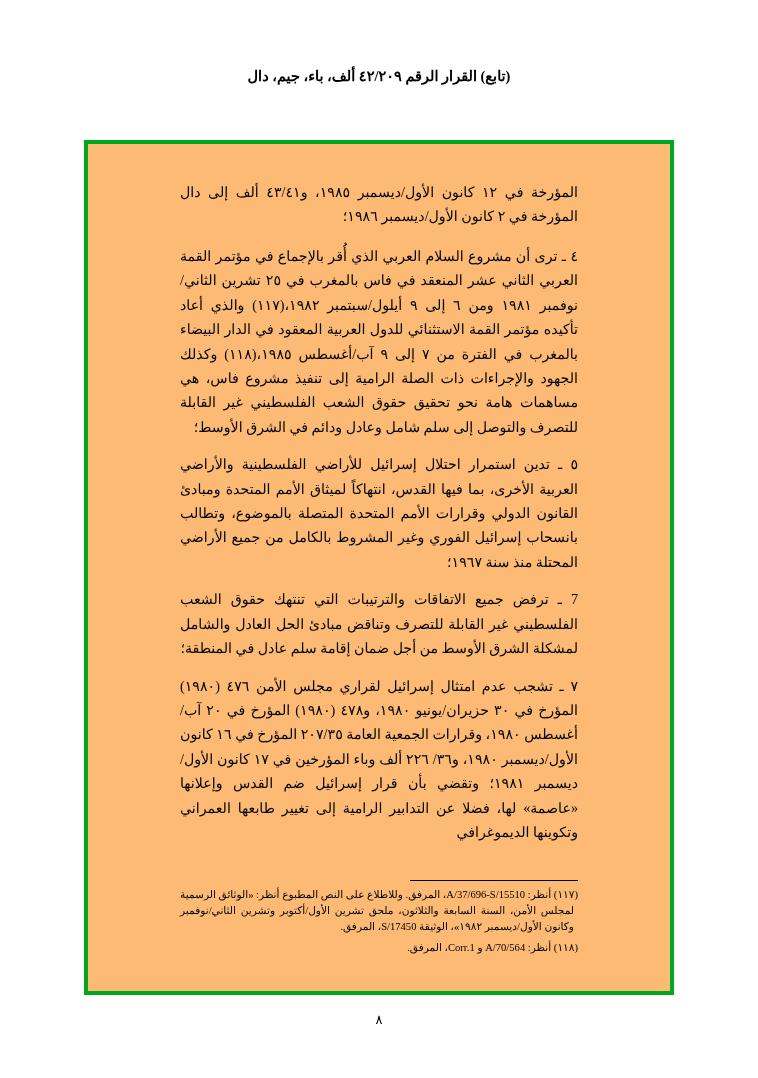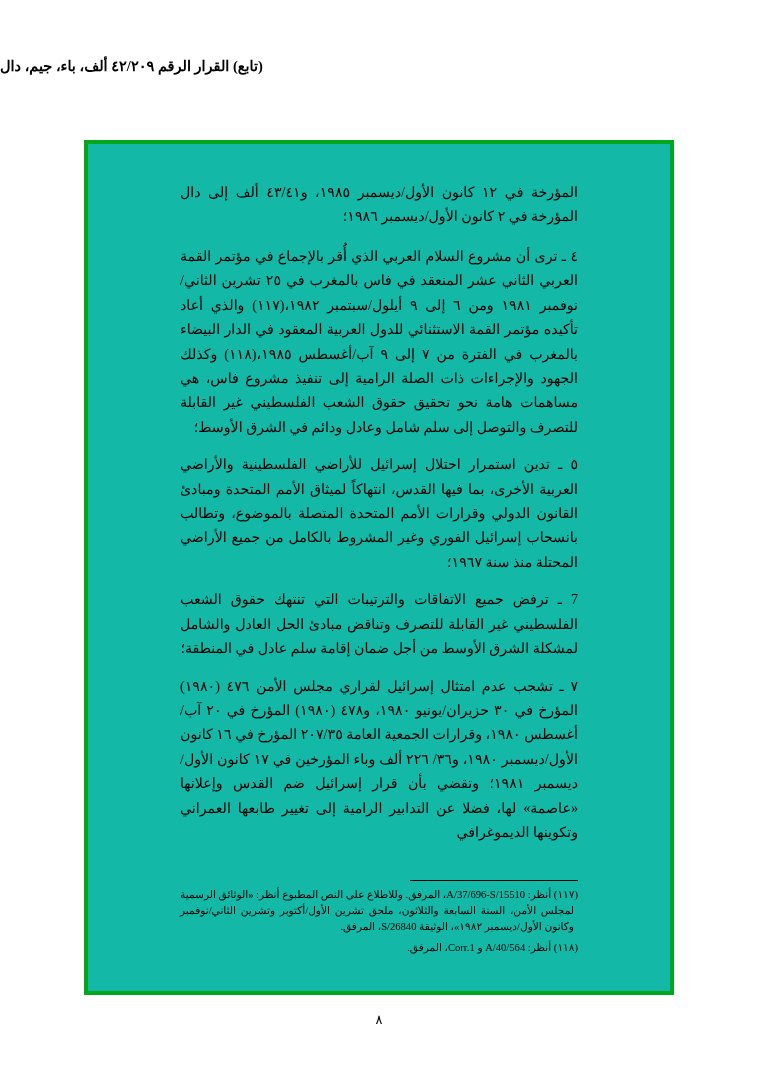--- a/index.html
+++ b/index.html
@@ -13,23 +13,22 @@
     font-family: "Liberation Serif", "DejaVu Serif", serif;
     color: #000000;
     position: relative;
     overflow: hidden;
   }
   .page {
     position: absolute;
     inset: 0;
   }
   .header {
-    text-align: left;
-    padding-top: 32px;
-    margin-top: 26px;
+    text-align: center;
+    padding-top: 68px;
   }
   .header-title {
     font-size: 14.5px;
     font-weight: bold;
     letter-spacing: 0px;
     direction: rtl;
   }
   .header-sub {
     font-size: 10.5px;
     font-weight: bold;
@@ -37,21 +36,21 @@
     direction: rtl;
   }
   .frame {
     position: absolute;
     left: 84px;
     top: 140px;
     width: 590px;
     height: 855px;
     border: 4px solid #00a61e;
     box-sizing: border-box;
-    background: #14b8a6;
+    background: #fdba74;
   }
   .content {
     position: absolute;
     left: 0;
     right: 0;
     top: 0;
     padding: 36px 92px 0 92px;
     box-sizing: border-box;
     direction: rtl;
     text-align: justify;
@@ -113,20 +112,20 @@
     <div class="content">
       <p class="para first">المؤرخة في ١٢ كانون الأول/ديسمبر ١٩٨٥، و٤٣/٤١ ألف إلى دال المؤرخة في ٢ كانون الأول/ديسمبر ١٩٨٦؛</p>
       <p class="para">٤ ـ ترى أن مشروع السلام العربي الذي أُقر بالإجماع في مؤتمر القمة العربي الثاني عشر المنعقد في فاس بالمغرب في ٢٥ تشرين الثاني/نوفمبر ١٩٨١ ومن ٦ إلى ٩ أيلول/سبتمبر ١٩٨٢،(١١٧) والذي أعاد تأكيده مؤتمر القمة الاستثنائي للدول العربية المعقود في الدار البيضاء بالمغرب في الفترة من ٧ إلى ٩ آب/أغسطس ١٩٨٥،(١١٨) وكذلك الجهود والإجراءات ذات الصلة الرامية إلى تنفيذ مشروع فاس، هي مساهمات هامة نحو تحقيق حقوق الشعب الفلسطيني غير القابلة للتصرف والتوصل إلى سلم شامل وعادل ودائم في الشرق الأوسط؛</p>
       <p class="para">٥ ـ تدين استمرار احتلال إسرائيل للأراضي الفلسطينية والأراضي العربية الأخرى، بما فيها القدس، انتهاكاً لميثاق الأمم المتحدة ومبادئ القانون الدولي وقرارات الأمم المتحدة المتصلة بالموضوع، وتطالب بانسحاب إسرائيل الفوري وغير المشروط بالكامل من جميع الأراضي المحتلة منذ سنة ١٩٦٧؛</p>
       <p class="para">7 ـ ترفض جميع الاتفاقات والترتيبات التي تنتهك حقوق الشعب الفلسطيني غير القابلة للتصرف وتناقض مبادئ الحل العادل والشامل لمشكلة الشرق الأوسط من أجل ضمان إقامة سلم عادل في المنطقة؛</p>
       <p class="para">٧ ـ تشجب عدم امتثال إسرائيل لقراري مجلس الأمن ٤٧٦ (١٩٨٠) المؤرخ في ٣٠ حزيران/يونيو ١٩٨٠، و٤٧٨ (١٩٨٠) المؤرخ في ٢٠ آب/أغسطس ١٩٨٠، وقرارات الجمعية العامة ٢٠٧/٣٥ المؤرخ في ١٦ كانون الأول/ديسمبر ١٩٨٠، و٣٦/ ٢٢٦ ألف وباء المؤرخين في ١٧ كانون الأول/ديسمبر ١٩٨١؛ وتقضي بأن قرار إسرائيل ضم القدس وإعلانها «عاصمة» لها، فضلا عن التدابير الرامية إلى تغيير طابعها العمراني وتكوينها الديموغرافي</p>
     </div>
 
     <div class="footnotes">
       <div class="footnote-rule"></div>
-      <p class="footnote">(١١٧) أنظر: A/37/696-S/15510، المرفق. وللاطلاع على النص المطبوع أنظر: «الوثائق الرسمية لمجلس الأمن، السنة السابعة والثلاثون، ملحق تشرين الأول/أكتوبر وتشرين الثاني/نوفمبر وكانون الأول/ديسمبر ١٩٨٢»، الوثيقة S/26840، المرفق.</p>
-      <p class="footnote">(١١٨) أنظر: A/40/564 و Corr.1، المرفق.</p>
+      <p class="footnote">(١١٧) أنظر: A/37/696-S/15510، المرفق. وللاطلاع على النص المطبوع أنظر: «الوثائق الرسمية لمجلس الأمن، السنة السابعة والثلاثون، ملحق تشرين الأول/أكتوبر وتشرين الثاني/نوفمبر وكانون الأول/ديسمبر ١٩٨٢»، الوثيقة S/17450، المرفق.</p>
+      <p class="footnote">(١١٨) أنظر: A/70/564 و Corr.1، المرفق.</p>
     </div>
   </div>
 
   <div class="page-number">٨</div>
 
 </div>
 
 </body></html>

